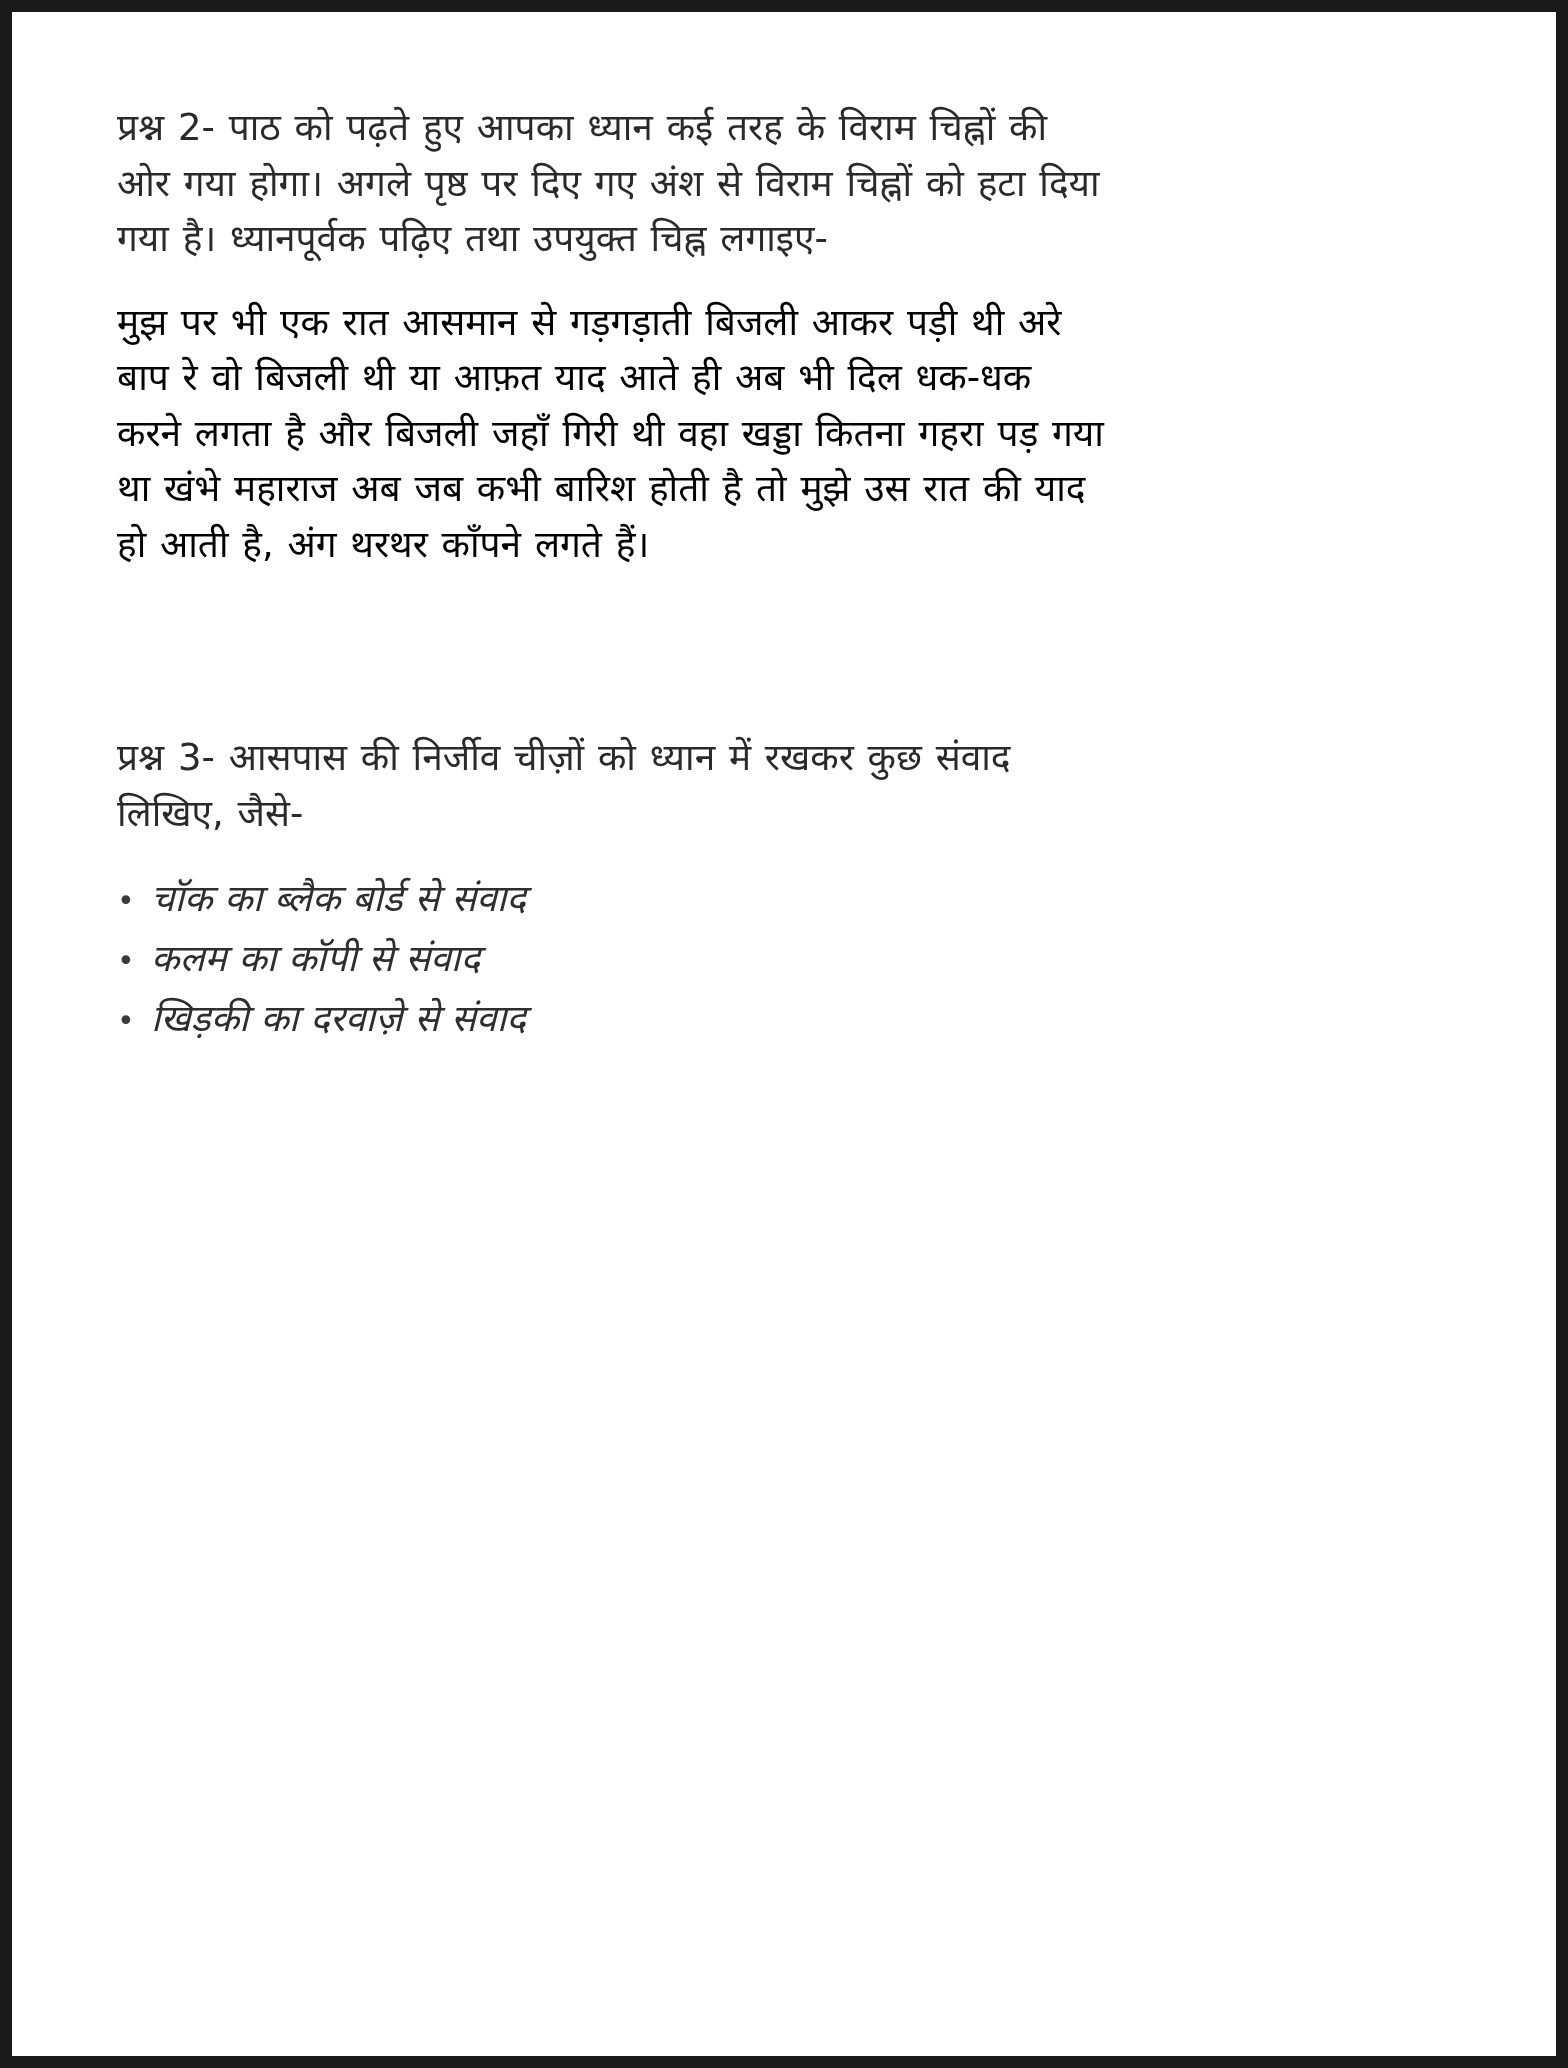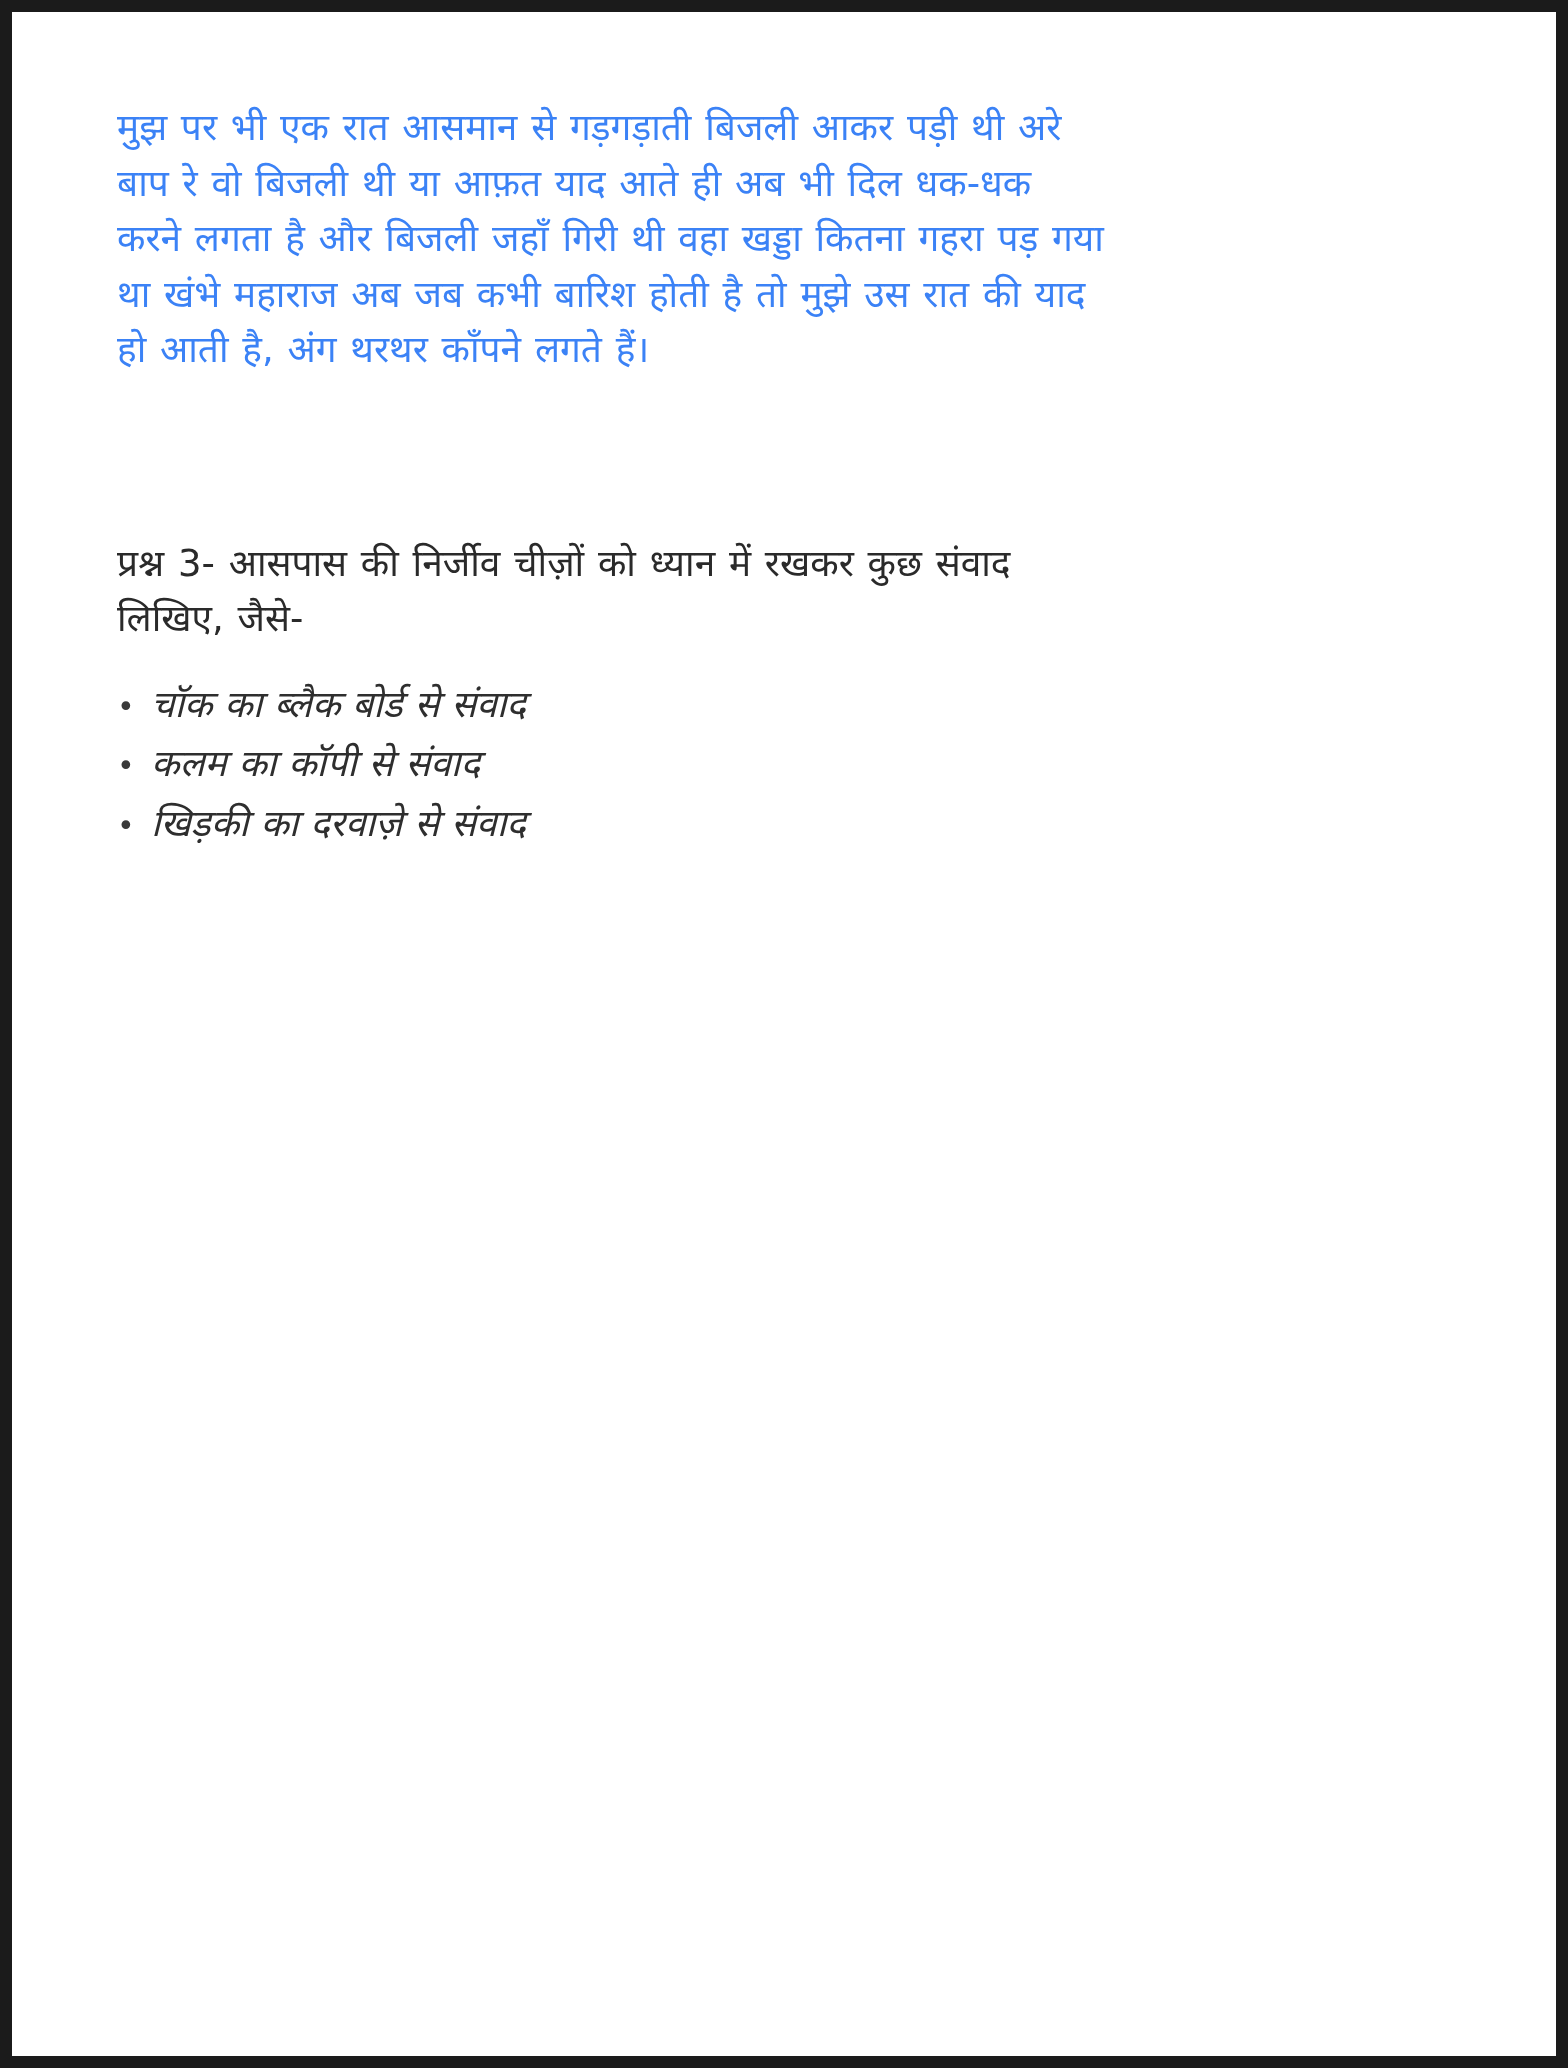--- a/index.html
+++ b/index.html
@@ -21,21 +21,21 @@
   .content {
     position: absolute;
     top: 88px;
     left: 105px;
     width: 990px;
   }
   .para {
     font-size: 37px;
     line-height: 1.5;
     margin: 0 0 28px 0;
-    color: #3b82f6;
+    color: #000000;
     text-align: left;
     word-spacing: 2px;
   }
   .para.question {
     color: #2a2a2a;
   }
   .gap-large {
     height: 130px;
   }
   .gap-medium {
@@ -63,20 +63,21 @@
     flex: 1 1 auto;
     font-style: italic;
   }
 </style>
 </head>
 <body>
 
 <div class="page">
   <div class="content">
 
+    <p class="para question">प्रश्न 2- पाठ को पढ़ते हुए आपका ध्यान कई तरह के विराम चिह्नों की ओर गया होगा। अगले पृष्ठ पर दिए गए अंश से विराम चिह्नों को हटा दिया गया है। ध्यानपूर्वक पढ़िए तथा उपयुक्त चिह्न लगाइए-</p>
 
     <p class="para">मुझ पर भी एक रात आसमान से गड़गड़ाती बिजली आकर पड़ी थी अरे बाप रे वो बिजली थी या आफ़त याद आते ही अब भी दिल धक-धक करने लगता है और बिजली जहाँ गिरी थी वहा खड्डा कितना गहरा पड़ गया था खंभे महाराज अब जब कभी बारिश होती है तो मुझे उस रात की याद हो आती है, अंग थरथर काँपने लगते हैं।</p>
 
     <div class="gap-large"></div>
 
     <p class="para question">प्रश्न 3- आसपास की निर्जीव चीज़ों को ध्यान में रखकर कुछ संवाद लिखिए, जैसे-</p>
 
     <ul class="bullet-list">
       <li class="bullet-item">
         <span class="bullet-glyph">•</span>

